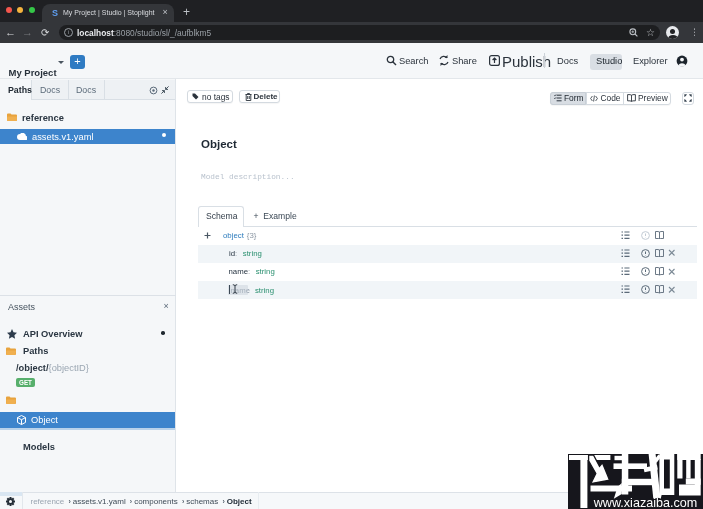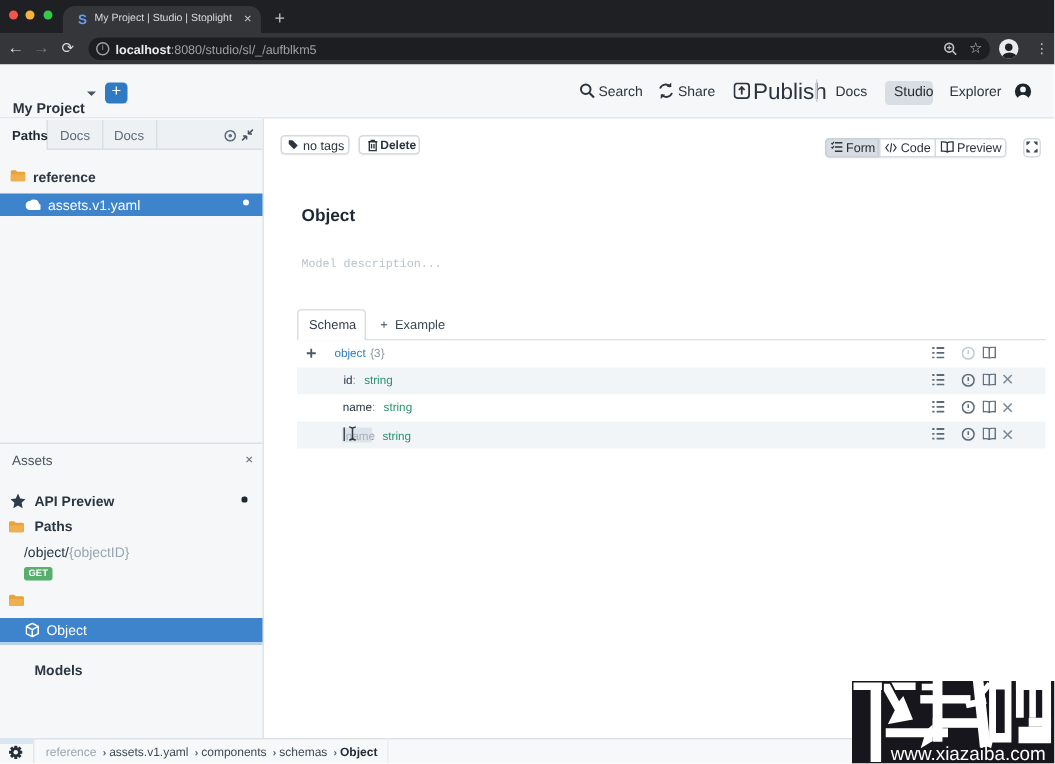--- a/index.html
+++ b/index.html
@@ -126,32 +126,32 @@
 
 <div class="abs" style="left:0;top:295px;width:176px;height:1px;background:#dce1e7;"></div>
 <div class="abs" style="left:8px;top:302px;font-size:9px;line-height:11px;color:#46535f;">Assets</div>
 <div class="abs" style="left:163.5px;top:301px;font-size:9px;line-height:11px;color:#5c6b7a;">×</div>
 
 <div class="abs" style="left:7px;top:329px;width:10px;height:10px;">
   <svg width="10" height="10" viewBox="0 0 10 10">
       <path d="M5 0 L6.5 3.3 L10 3.8 L7.4 6.2 L8.1 9.8 L5 8 L1.9 9.8 L2.6 6.2 L0 3.8 L3.5 3.3 Z" fill="#2d3c4c"></path>
     </svg>
 </div>
-<div class="abs" style="left:23px;top:329px;font-size:9.3px;line-height:11px;color:#2a3642;font-weight:bold;">API Preview</div>
+<div class="abs" style="left:23px;top:329px;font-size:9.3px;line-height:11px;color:#2a3642;font-weight:bold;">API Overview</div>
 <div class="abs" style="left:161px;top:331px;width:3.5px;height:3.5px;border-radius:50%;background:#202830;"></div>
 
 <div class="abs" style="left:6px;top:347px;width:10px;height:8px;">
   <svg width="10" height="8" viewBox="0 0 10 8">
       <path d="M0 1.5 Q0 0.5 1 0.5 L3.5 0.5 L4.5 1.5 L9 1.5 Q10 1.5 10 2.5 L10 7 Q10 8 9 8 L1 8 Q0 8 0 7 Z" fill="#e8a33d"></path>
       <path d="M1.2 3.4 L10 3.4 L9.4 7.2 Q9.2 8 8.4 8 L1 8 Q0.2 8 0.4 7.2 L0.2 4.4 Q0 3.4 1.2 3.4Z" fill="#f0b050"></path>
     </svg>
 </div>
 <div class="abs" style="left:23px;top:346px;font-size:9.3px;line-height:11px;color:#2a3642;font-weight:bold;">Paths</div>
 
-<div class="abs" style="left:16px;top:363px;font-size:9.3px;line-height:11px;"><span style="color:#2a3642;font-weight:normal;">/object/</span><span style="color:#9aa6b2;">{objectID}</span></div>
+<div class="abs" style="left:16px;top:363px;font-size:9.3px;line-height:11px;"><span style="color:#2a3642;font-weight:bold;">/object/</span><span style="color:#9aa6b2;">{objectID}</span></div>
 <div class="abs" style="left:16px;top:377.5px;width:19px;height:9.5px;background:#57af6c;border-radius:2px;color:#fff;font-size:6.3px;font-weight:bold;line-height:9.5px;text-align:center;">GET</div>
 
 <div class="abs" style="left:6px;top:396px;width:10px;height:8px;">
   <svg width="10" height="8" viewBox="0 0 10 8">
       <path d="M0 1.5 Q0 0.5 1 0.5 L3.5 0.5 L4.5 1.5 L9 1.5 Q10 1.5 10 2.5 L10 7 Q10 8 9 8 L1 8 Q0 8 0 7 Z" fill="#e8a33d"></path>
       <path d="M1.2 3.4 L10 3.4 L9.4 7.2 Q9.2 8 8.4 8 L1 8 Q0.2 8 0.4 7.2 L0.2 4.4 Q0 3.4 1.2 3.4Z" fill="#f0b050"></path>
     </svg>
 </div>
 <div class="abs" style="left:23px;top:395px;font-size:9.3px;line-height:11px;color:#2a3642;font-weight:bold;margin-top:47px;">Models</div>
 

